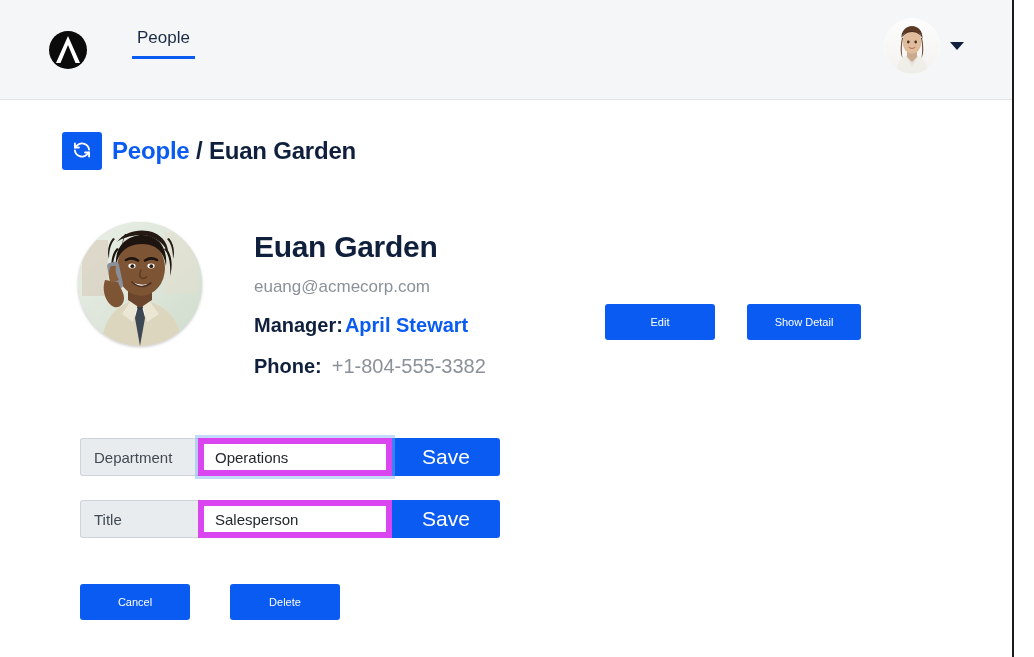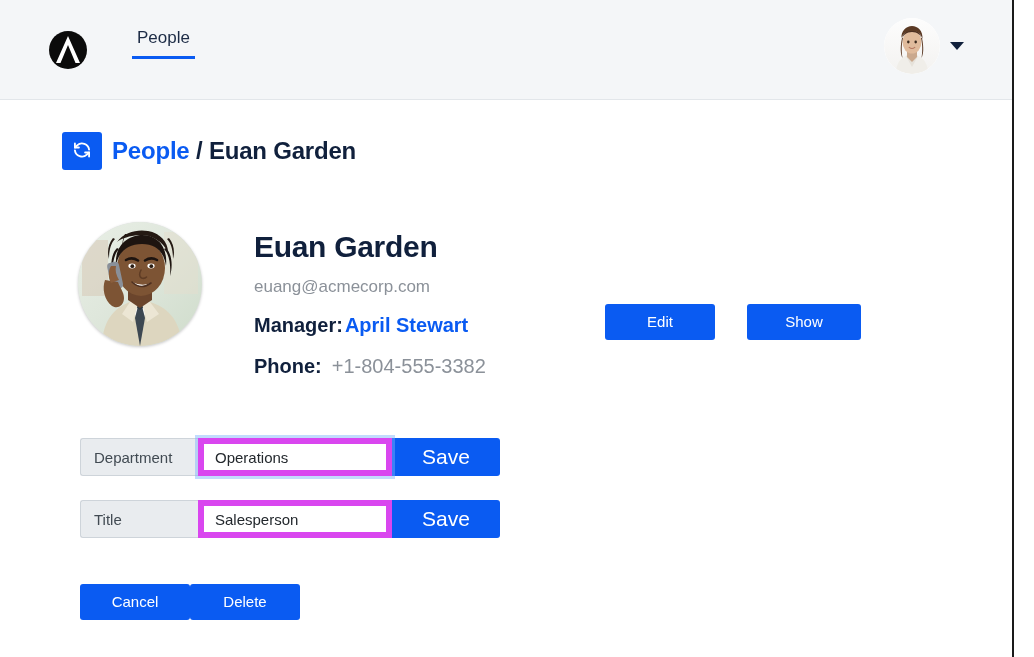--- a/index.html
+++ b/index.html
@@ -186,21 +186,21 @@
     left: 605px;
     top: 304px;
     display: flex;
     gap: 32px;
   }
   .btn {
     background: #0a5bf2;
     color: #ffffff;
     border: none;
     border-radius: 3px;
-    font-size: 15px;
+    font-size: 11px;
     font-family: "Liberation Sans", sans-serif;
     cursor: pointer;
     height: 36px;
     padding: 0 18px;
     line-height: 36px;
   }
   .btn-edit { width: 110px; }
   .btn-showdetail { width: 114px; }
 
   
@@ -252,20 +252,21 @@
     font-size: 21px;
     font-family: "Liberation Sans", sans-serif;
     cursor: pointer;
   }
 
   
   .footer-btns {
     margin-top: 46px;
     padding-left: 80px;
     display: flex;
+    gap: 40px;
   }
   .btn-cancel { width: 110px; }
   .btn-delete { width: 110px; }
 </style>
 </head>
 <body>
 
 <div class="app-frame">
 
   <div class="topbar">

